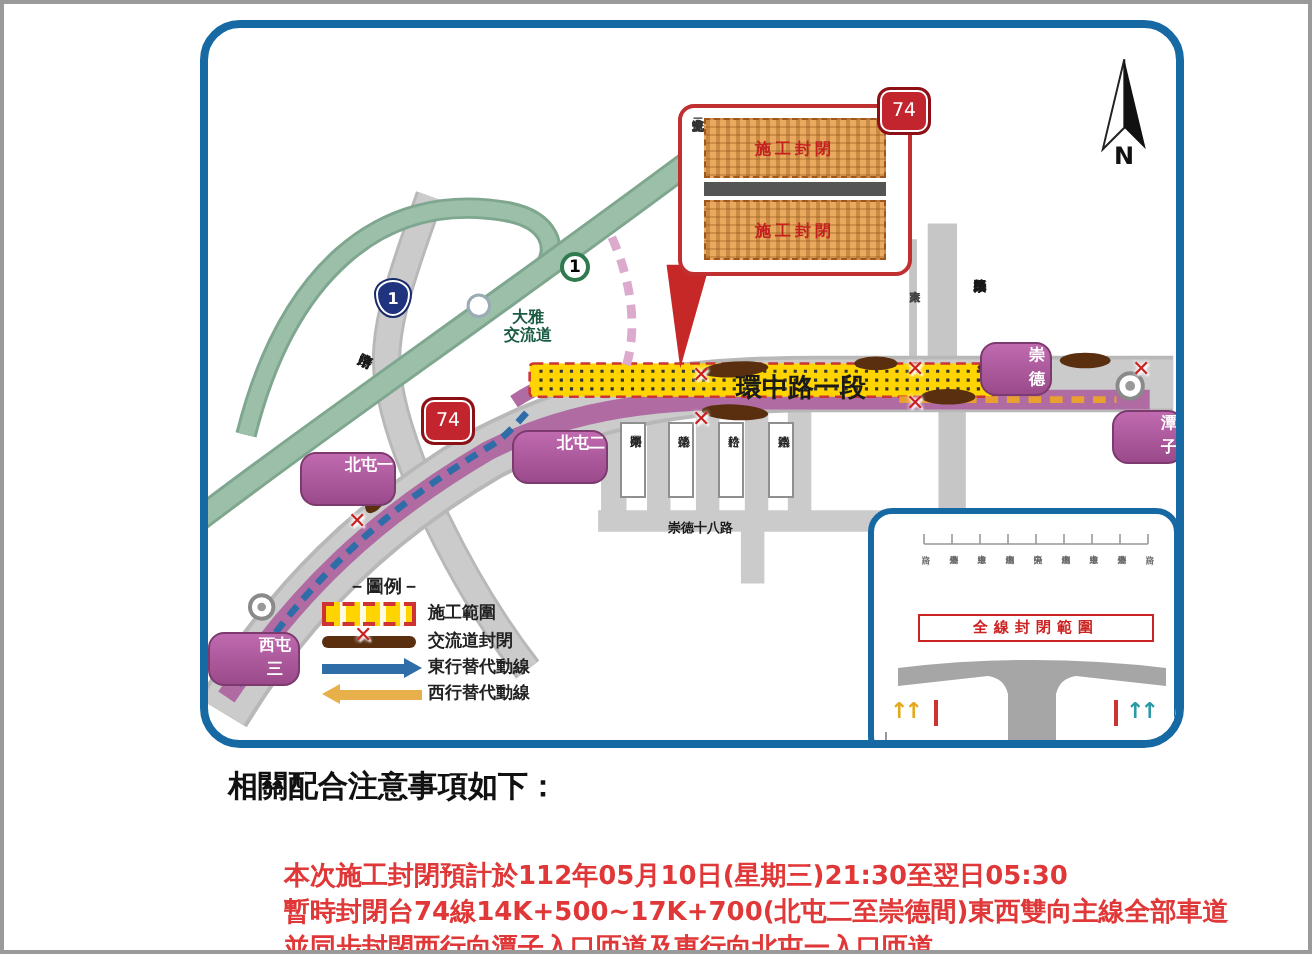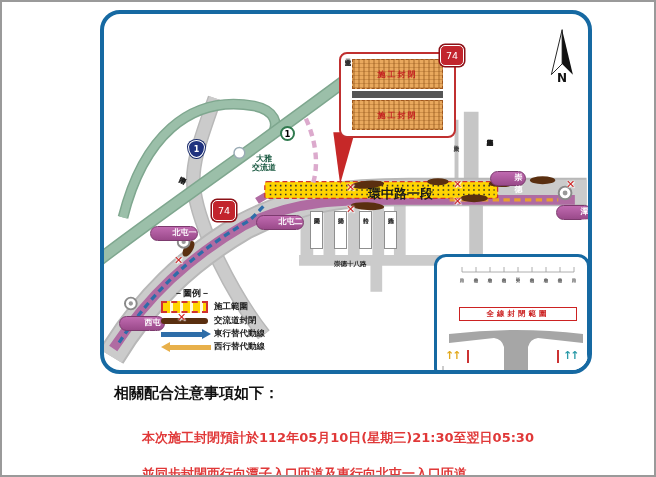--- a/index.html
+++ b/index.html
@@ -5,21 +5,21 @@
   html,body{margin:0;padding:0;background:#fff;font-family:"DejaVu Sans",sans-serif;}
   #page{position:relative;width:656px;height:477px;background:#fff;border:2px solid #9a9a9a;box-sizing:border-box;overflow:hidden;}
 
   
   #mapbox{position:absolute;left:98px;top:8px;width:492px;height:364px;box-sizing:border-box;
           border:4px solid #1669a2;border-radius:20px;background:#fff;overflow:hidden;}
   #roadsvg{position:absolute;left:0;top:0;width:100%;height:100%;}
   .vtext{writing-mode:vertical-rl;text-orientation:upright;}
 
   
-  .pill{position:absolute;height:15px;line-height:12px;text-align:center;color:#fff;font-size:8px;font-weight:bold;
+  .pill{position:absolute;height:27px;line-height:12px;text-align:center;color:#fff;font-size:8px;font-weight:bold;
         background:linear-gradient(#c06ab0,#9a4a8a);border:1px solid #7c3a6e;border-radius:8px;box-sizing:border-box;z-index:5;padding-left:21px;}
 
   
   .shield74{position:absolute;width:22px;height:19px;background:#c2252d;color:#fff;font-size:9.5px;font-weight:normal;
             border:1px solid #fff;box-shadow:0 0 0 1.5px #8c1016;border-radius:5px;
             display:flex;align-items:center;justify-content:center;z-index:6;}
   .prov1{position:absolute;width:15px;height:15px;border-radius:50%;background:#fff;border:2px solid #2f7a4e;
          color:#000;font-size:8.5px;font-weight:bold;display:flex;align-items:center;justify-content:center;
          box-sizing:border-box;z-index:5;}
   .nat1{position:absolute;width:15px;height:16px;background:#20337f;color:#fff;font-size:8px;font-weight:bold;
@@ -176,21 +176,21 @@
       </div>
     <div class="prov1" style="left:176px;top:112px;">
         <span>1</span>
       </div>
     <div class="nat1" style="left:84px;top:126px;">
         <span>1</span>
       </div>
 
     <div class="pill" style="left:46px;top:212px;width:48px;">北屯一</div>
     <div class="pill" style="left:152px;top:201px;width:48px;">北屯二</div>
-    <div class="pill" style="left:15px;top:302px;width:46px;">西屯三</div>
+    <div class="pill" style="left:0;top:302px;width:46px;">西屯三</div>
     <div class="pill" style="left:386px;top:157px;width:36px;">崇德</div>
     <div class="pill" style="left:452px;top:191px;width:36px;">潭子</div>
 
     <div class="rlabel" style="left:264px;top:171px;font-size:13px;">環中路一段</div>
     <div class="rlabel vtext" style="left:77px;top:158px;font-size:7px;transform:rotate(24deg);">中清路</div>
     <div class="rlabel" style="left:148px;top:140px;font-size:8px;color:#1d5c44;text-align:center;line-height:9px;">
       <div>大雅</div>
       <div>交流道</div>
     </div>
     <div class="rlabel vtext" style="left:350px;top:127px;font-size:5.5px;color:#444;">大東路</div>
@@ -271,15 +271,16 @@
       <div class="updn" style="left:8px;color:#e2a91e;">↑↑</div>
       <div class="redtick" style="left:30px;"></div>
       <div class="redtick" style="left:120px;"></div>
       <div class="updn" style="left:126px;color:#2a9aa8;">↑↑</div>
     </div>
 
   </div>
 
   <div class="note-h" style="top:382px;">相關配合注意事項如下：</div>
   <div class="note-line" style="top:427px;">本次施工封閉預計於112年05月10日(星期三)21:30至翌日05:30</div>
+  <div class="note-line" style="top:445px;">暫時封閉台74線14K+500~17K+700(北屯二至崇德間)東西雙向主線全部車道</div>
   <div class="note-line" style="top:463px;text-decoration:underline;">並同步封閉西行向潭子入口匝道及東行向北屯一入口匝道。</div>
 
 </div>
 
 </body></html>

